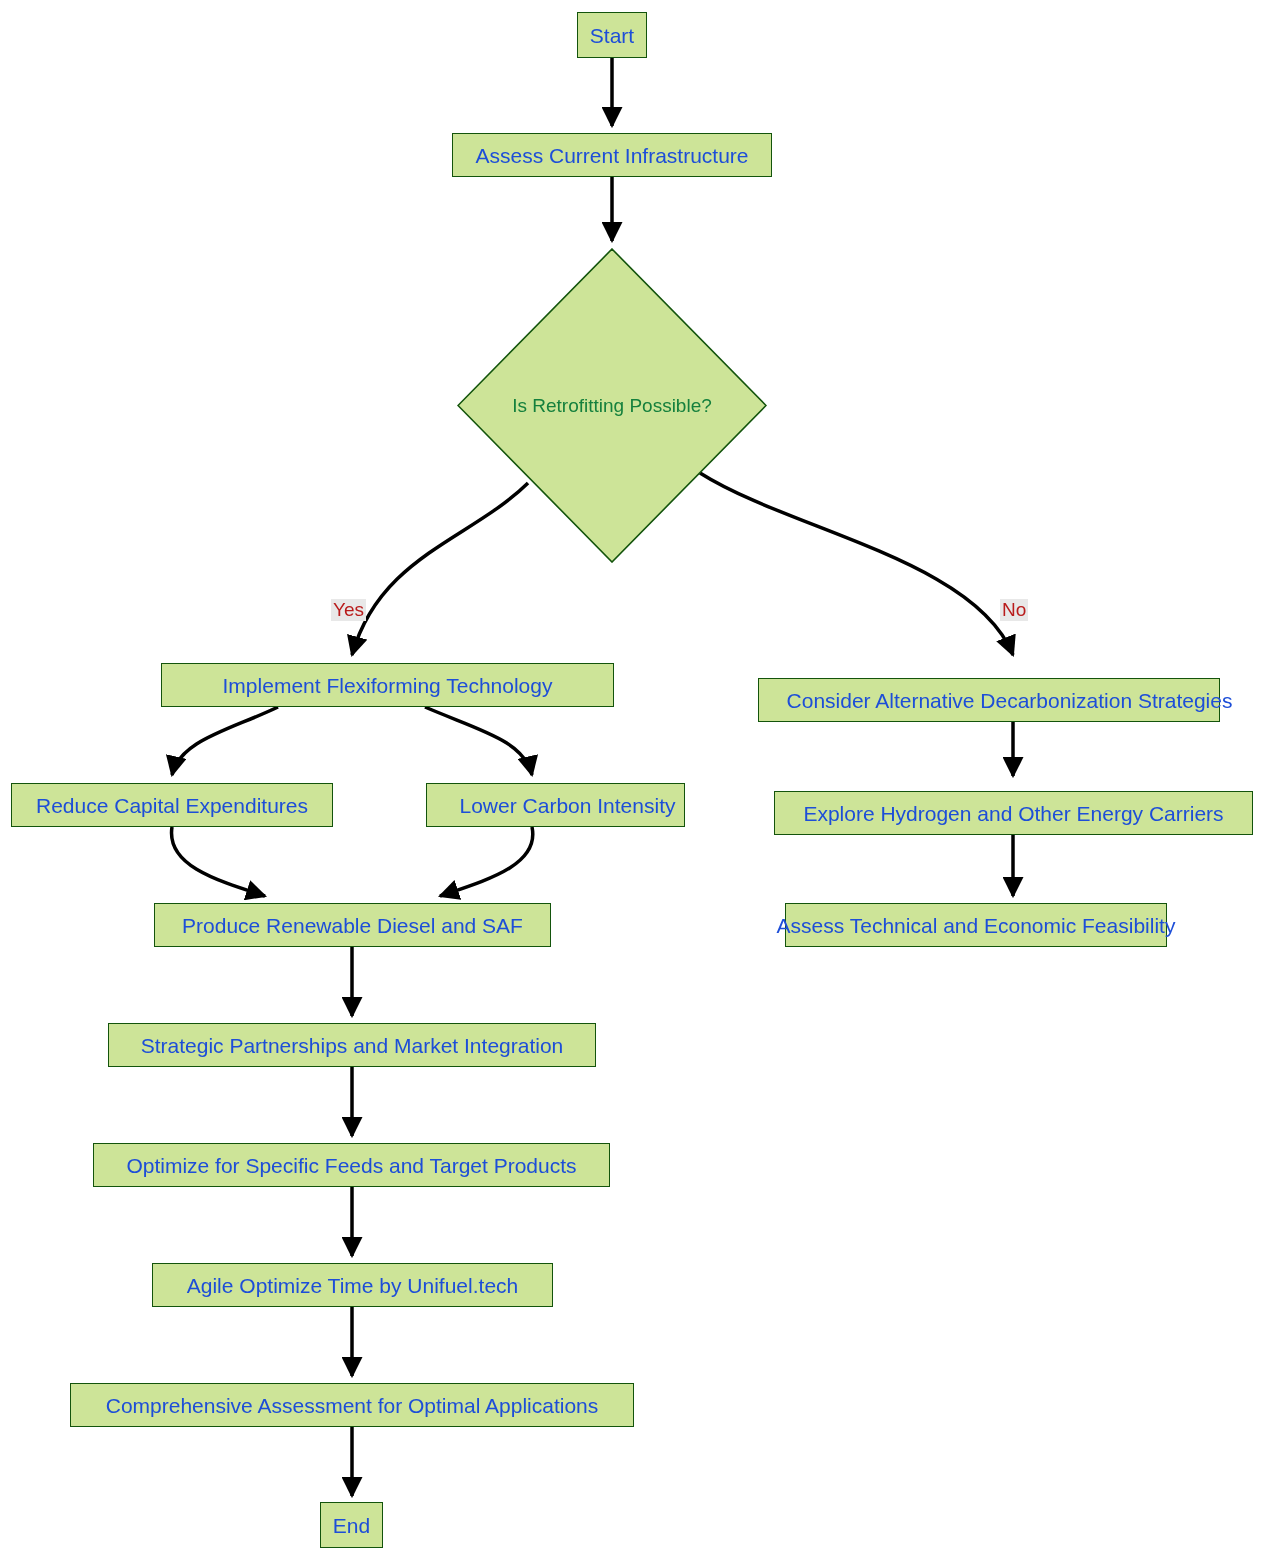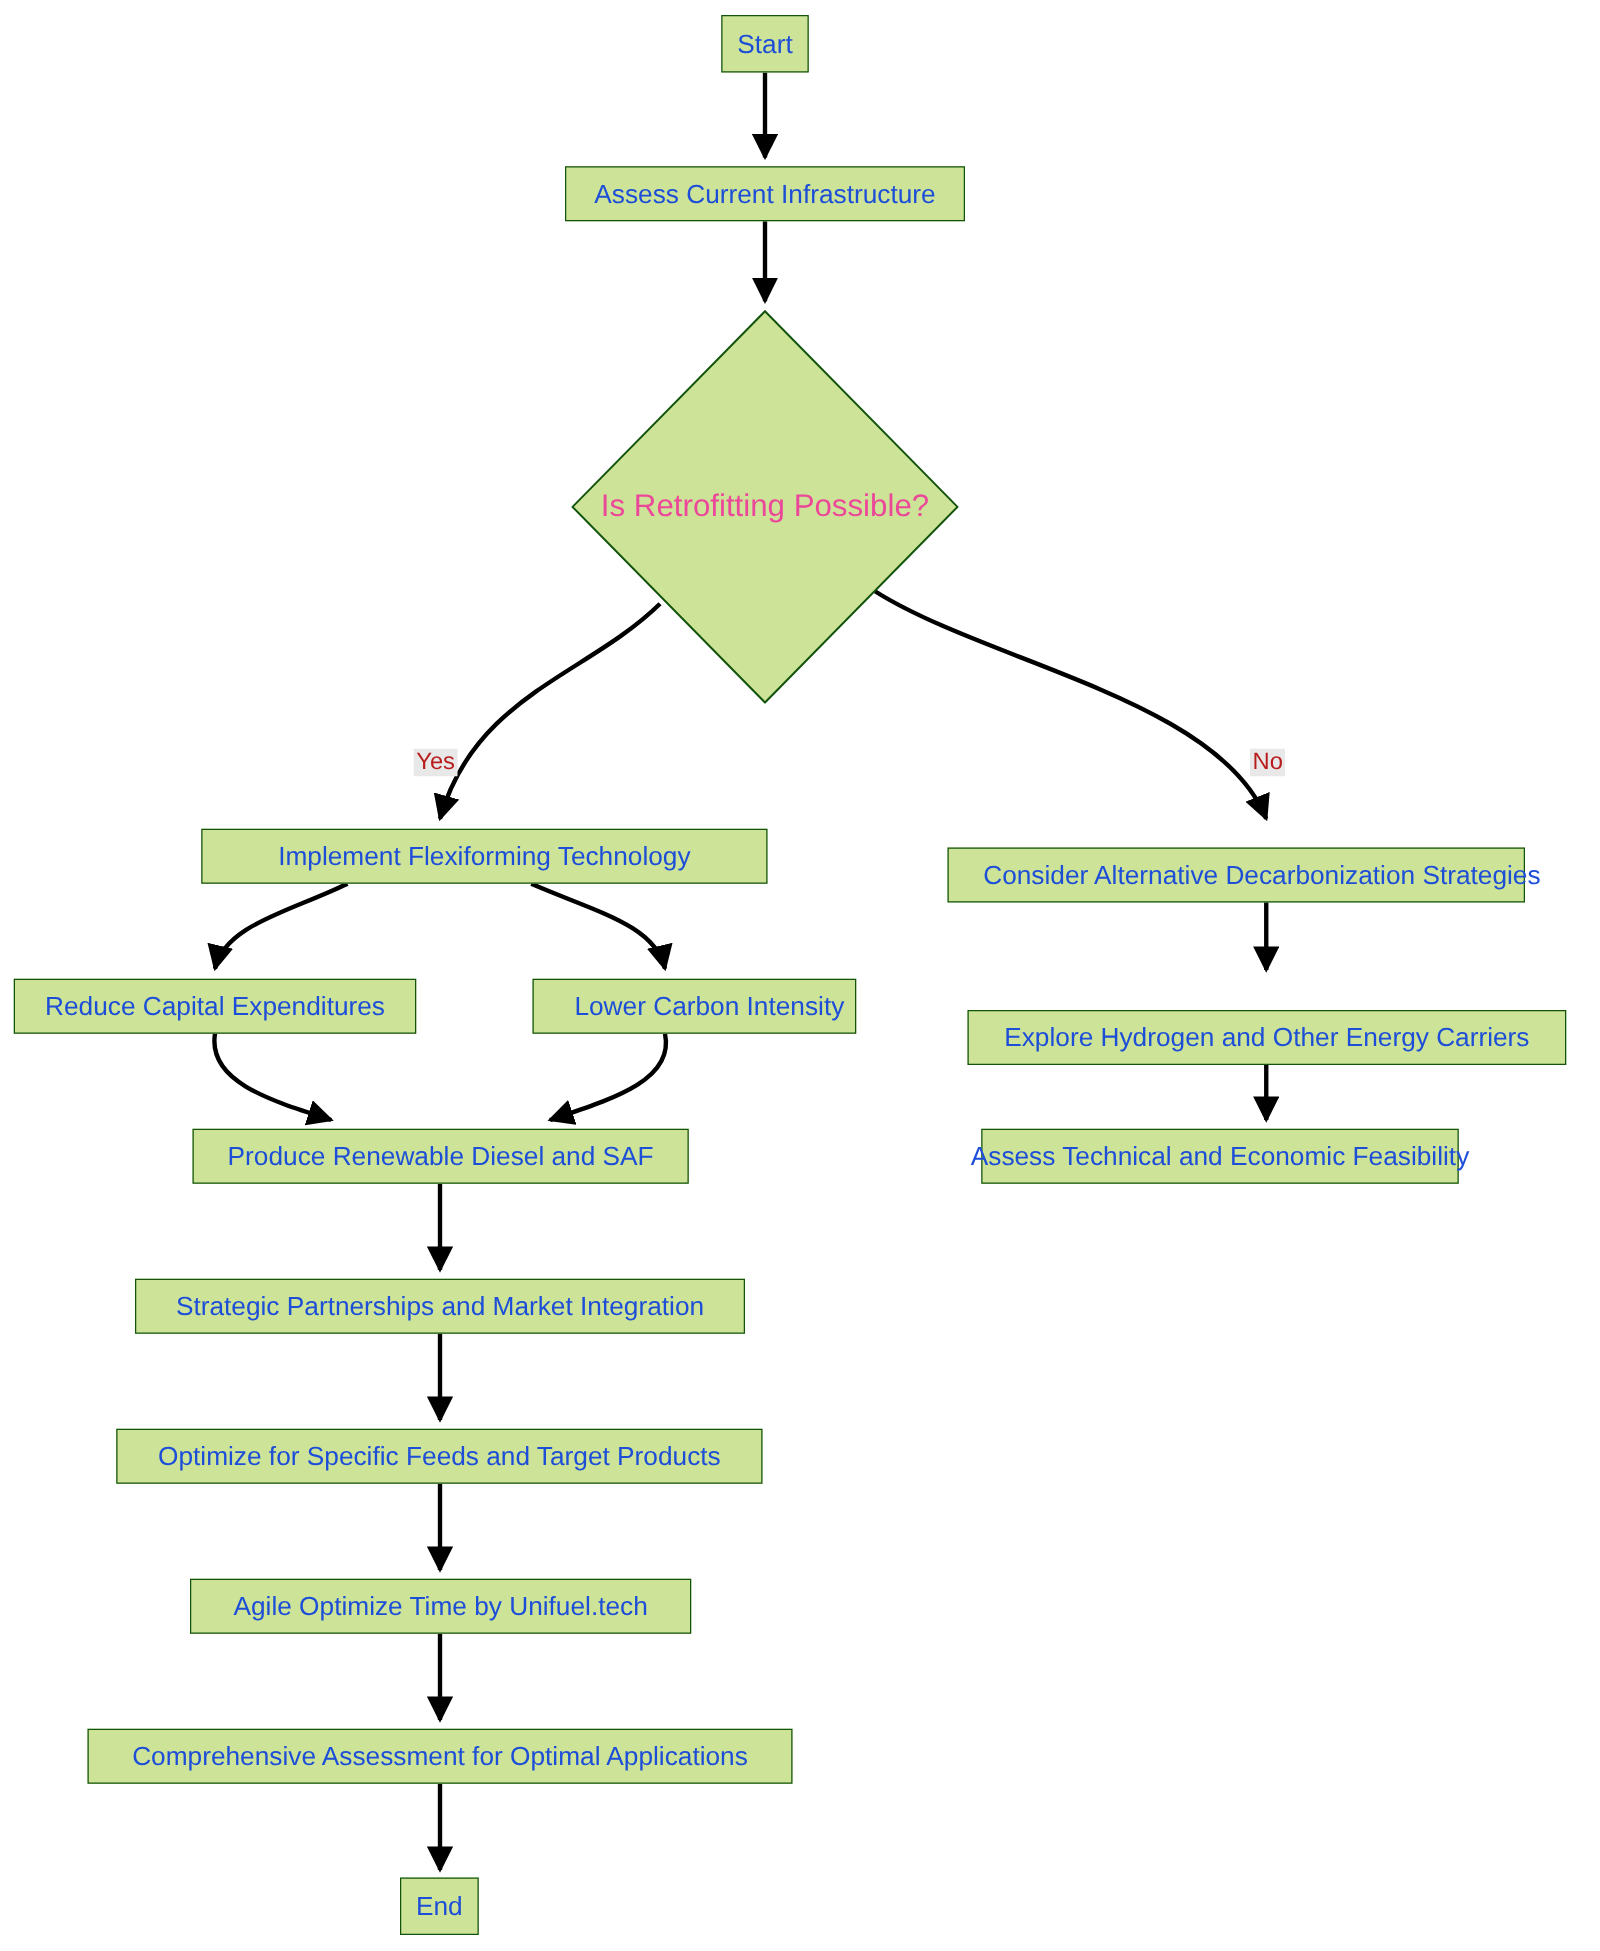--- a/index.html
+++ b/index.html
@@ -52,22 +52,22 @@
   }
   .diamond-label {
     position: absolute;
     left: 0;
     top: 0;
     width: 100%;
     height: 100%;
     display: flex;
     align-items: center;
     justify-content: center;
-    font-size: 25px;
-    color: #ec4899;
+    font-size: 19px;
+    color: #15803d;
     white-space: nowrap;
   }
   .edge-label {
     position: absolute;
     background: #e8e8e8;
     color: #b91c1c;
     font-size: 19px;
     line-height: 1.05;
     padding: 1px 2px;
     z-index: 3;
@@ -141,21 +141,21 @@
   </div>
 
   <div class="node" style="left:11px; top:783px; width:322px; height:44px;">
     <span>Reduce Capital Expenditures</span>
   </div>
 
   <div class="node" style="left:426px; top:783px; width:259px; height:44px;padding-left:24px;">
     <span>Lower Carbon Intensity</span>
   </div>
 
-  <div class="node" style="left:774px; top:808px; width:479px; height:44px;">
+  <div class="node" style="left:774px; top:791px; width:479px; height:44px;">
     <span>Explore Hydrogen and Other Energy Carriers</span>
   </div>
 
   <div class="node" style="left:154px; top:903px; width:397px; height:44px;">
     <span>Produce Renewable Diesel and SAF</span>
   </div>
 
   <div class="node" style="left:785px; top:903px; width:382px; height:44px;">
     <span>Assess Technical and Economic Feasibility</span>
   </div>

